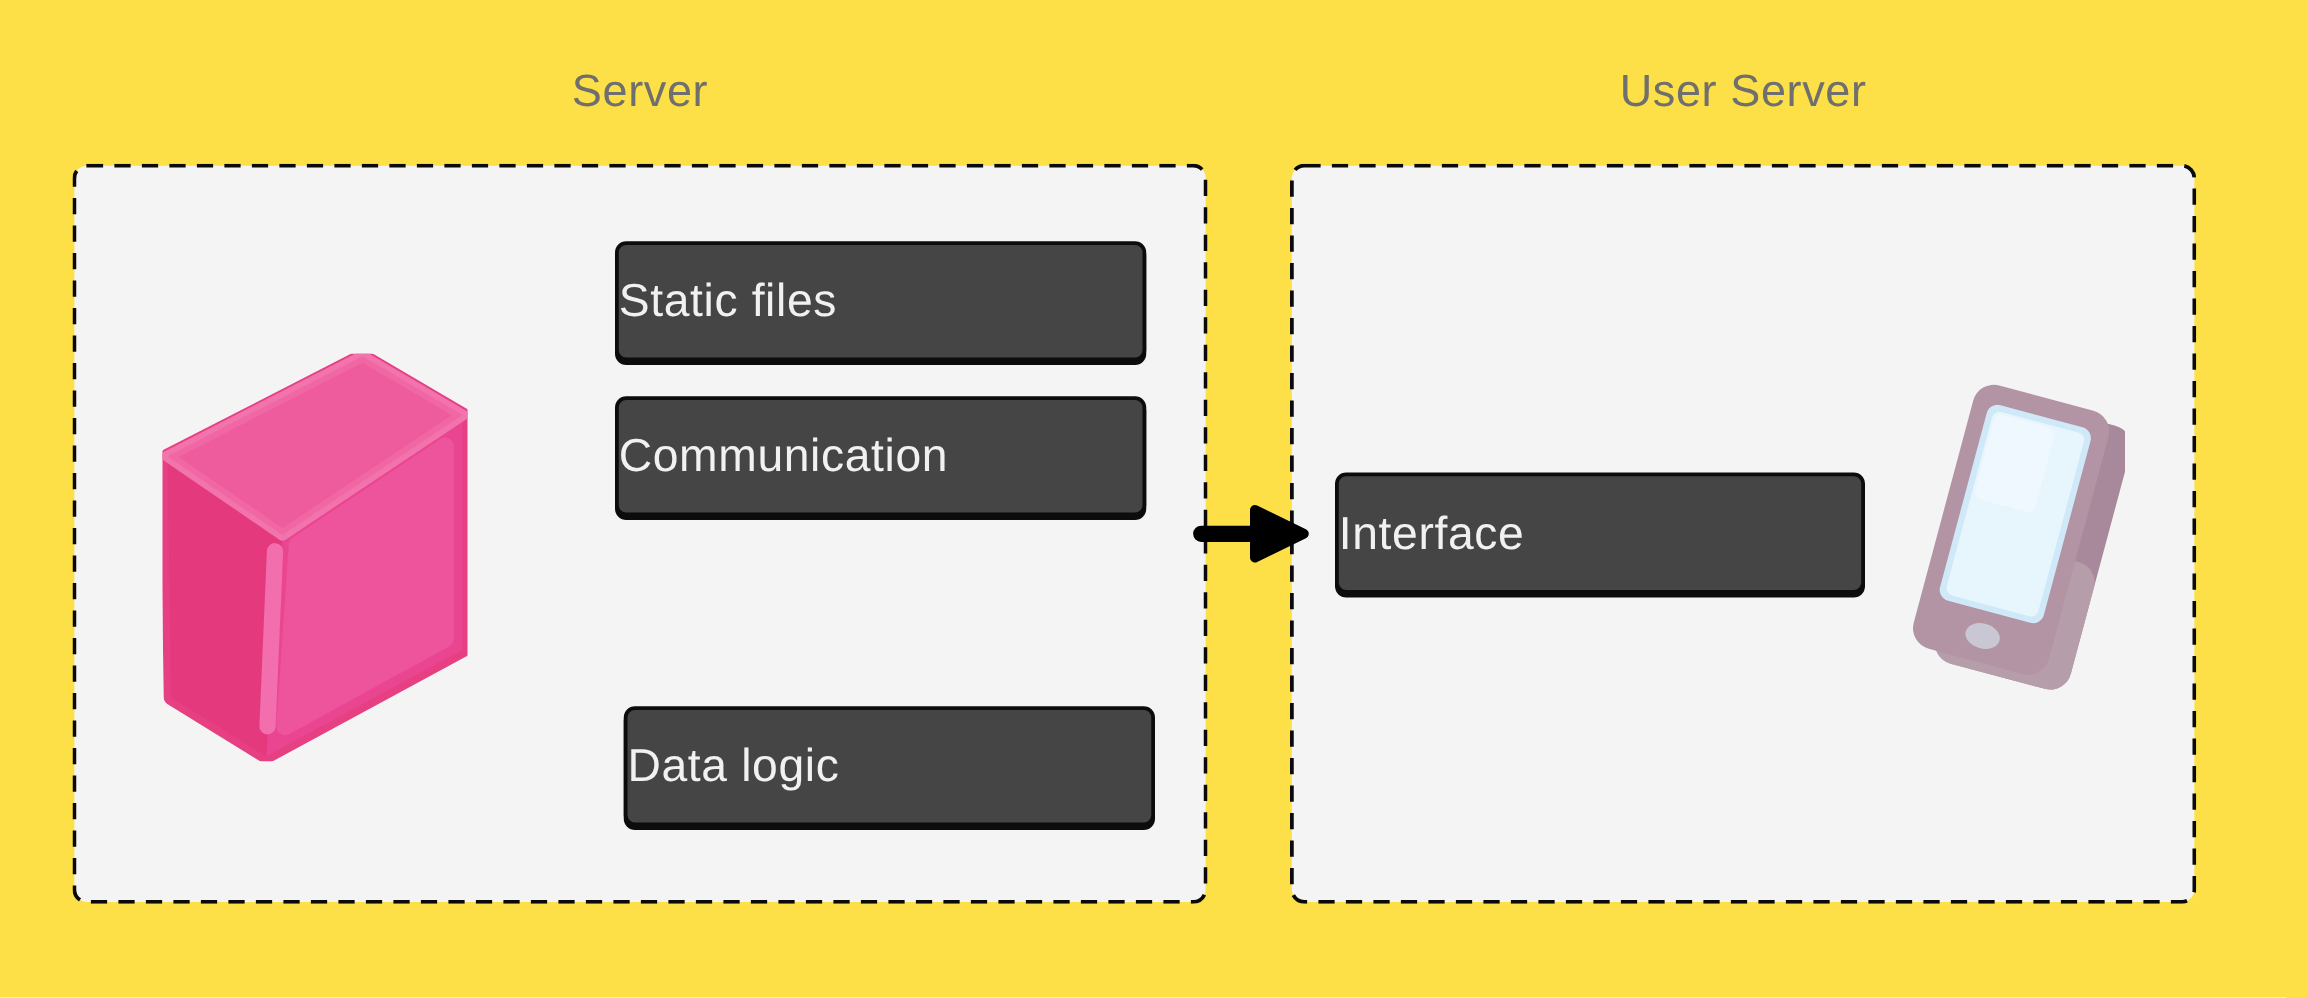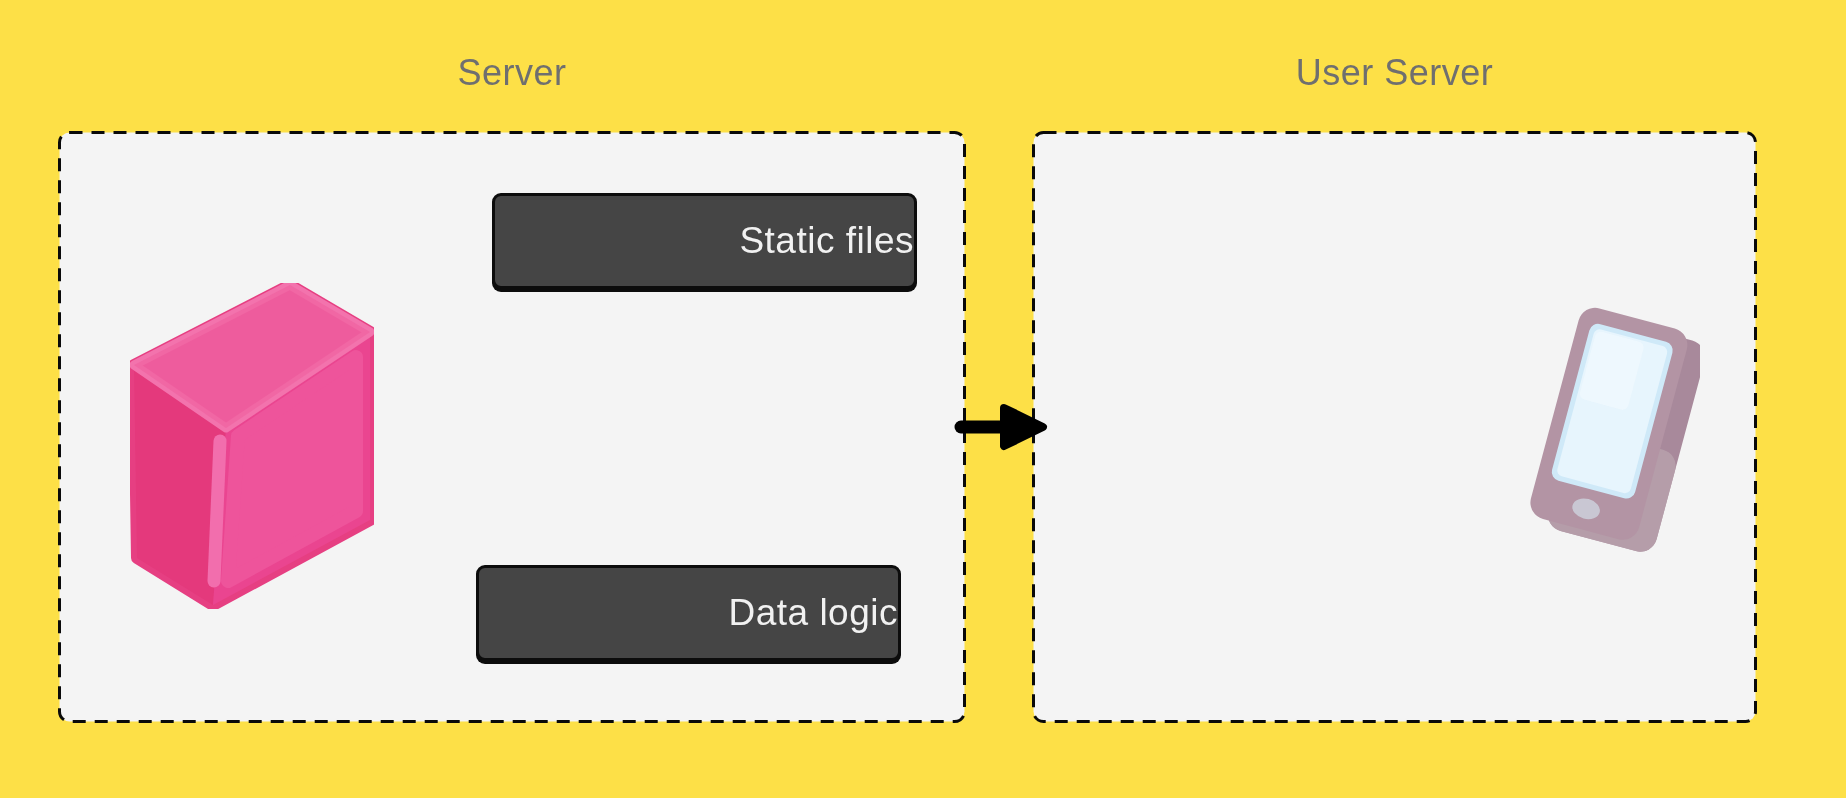--- a/index.html
+++ b/index.html
@@ -24,21 +24,21 @@
   .node {
     position: absolute;
     box-sizing: border-box;
     background: #454545;
     border: 3px solid #0c0c0c;
     border-radius: 9px;
     box-shadow: 0 3px 0 #0c0c0c;
     color: #f1f1f1;
     display: flex;
     align-items: center;
-    justify-content: flex-end;
+    justify-content: flex-start;
     font-size: 37px;
     font-weight: 300;
     letter-spacing: 0.5px;
   }
   .node-label { white-space: nowrap; }
 </style>
 </head>
 <body>
 
 <div class="canvas">
@@ -66,29 +66,35 @@
     <polygon points="160,2 240,49 96,145 4,82" fill="#ee5c9d" opacity="0.55"></polygon>
 
     <polygon points="108,153 226,74 226,228 98,298" fill="#ee549b" stroke="#ee549b" stroke-width="14" stroke-linejoin="round"></polygon>
 
     <line x1="90" y1="158" x2="84" y2="298" stroke="#f26ead" stroke-width="13" stroke-linecap="round"></line>
   </svg>
 
   <div class="node" style="left:492px; top:193px; width:425px; height:96px;">
     <span class="node-label">Static files</span>
   </div>
-  <div class="node" style="left:476px; top:565px; width:425px; height:96px;">
+  <div class="node" style="left:492px; top:317px; width:425px; height:96px;">
+    <span class="node-label">Communication</span>
+  </div>
+  <div class="node" style="left:499px; top:565px; width:425px; height:96px;">
     <span class="node-label">Data logic</span>
   </div>
 
   <svg class="abs" style="left:948px; top:399px;" width="104" height="56" viewBox="0 0 104 56">
     <line x1="13" y1="28" x2="58" y2="28" stroke="#000000" stroke-width="13" stroke-linecap="round"></line>
     <polygon points="56,9 95,28 56,47" fill="#000000" stroke="#000000" stroke-width="8" stroke-linejoin="round"></polygon>
   </svg>
 
+  <div class="node" style="left:1068px; top:378px; width:424px; height:97px;">
+    <span class="node-label">Interface</span>
+  </div>
 
   <svg class="abs" style="left:1525px; top:292px;" width="175" height="275" viewBox="0 0 175 275">
     <g transform="translate(58,12) rotate(15)">
 
       <rect x="20" y="7" width="112" height="218" rx="17" fill="#a8899b"></rect>
       <rect x="20" y="120" width="112" height="105" rx="17" fill="#b7a1ac" opacity="0.85"></rect>
 
       <rect x="0" y="0" width="112" height="218" rx="17" fill="#b394a4"></rect>
 
       <rect x="13" y="15" width="86" height="162" rx="9" fill="#cfe9f8"></rect>

